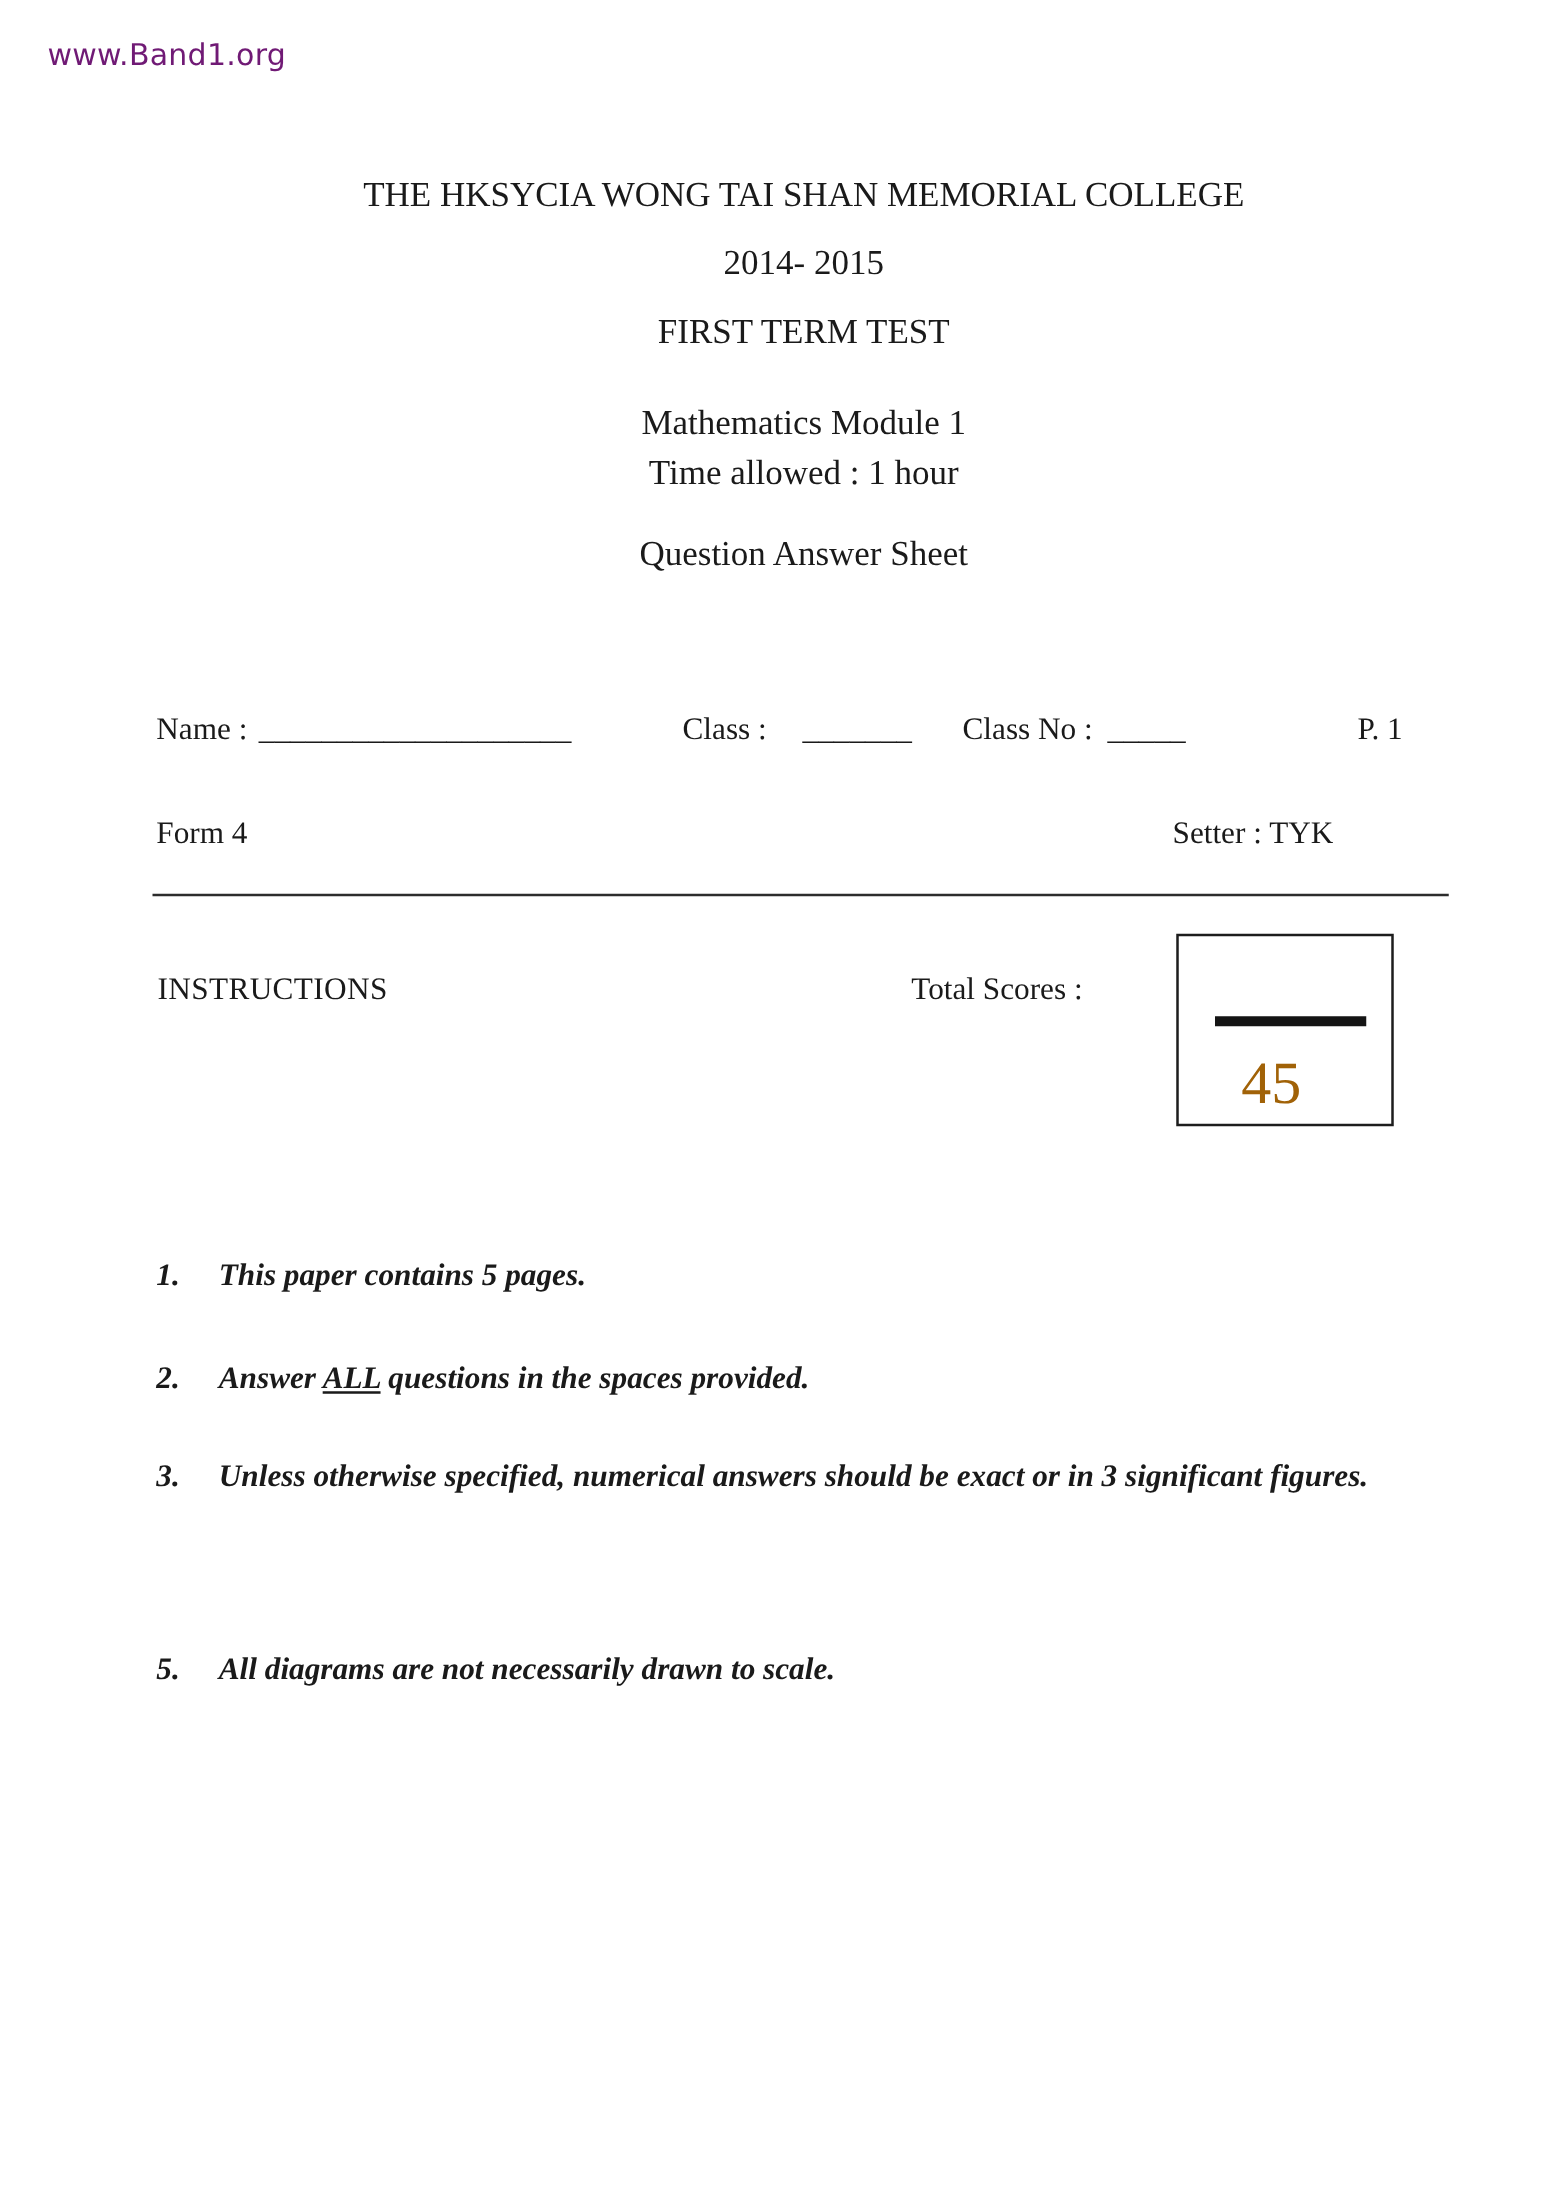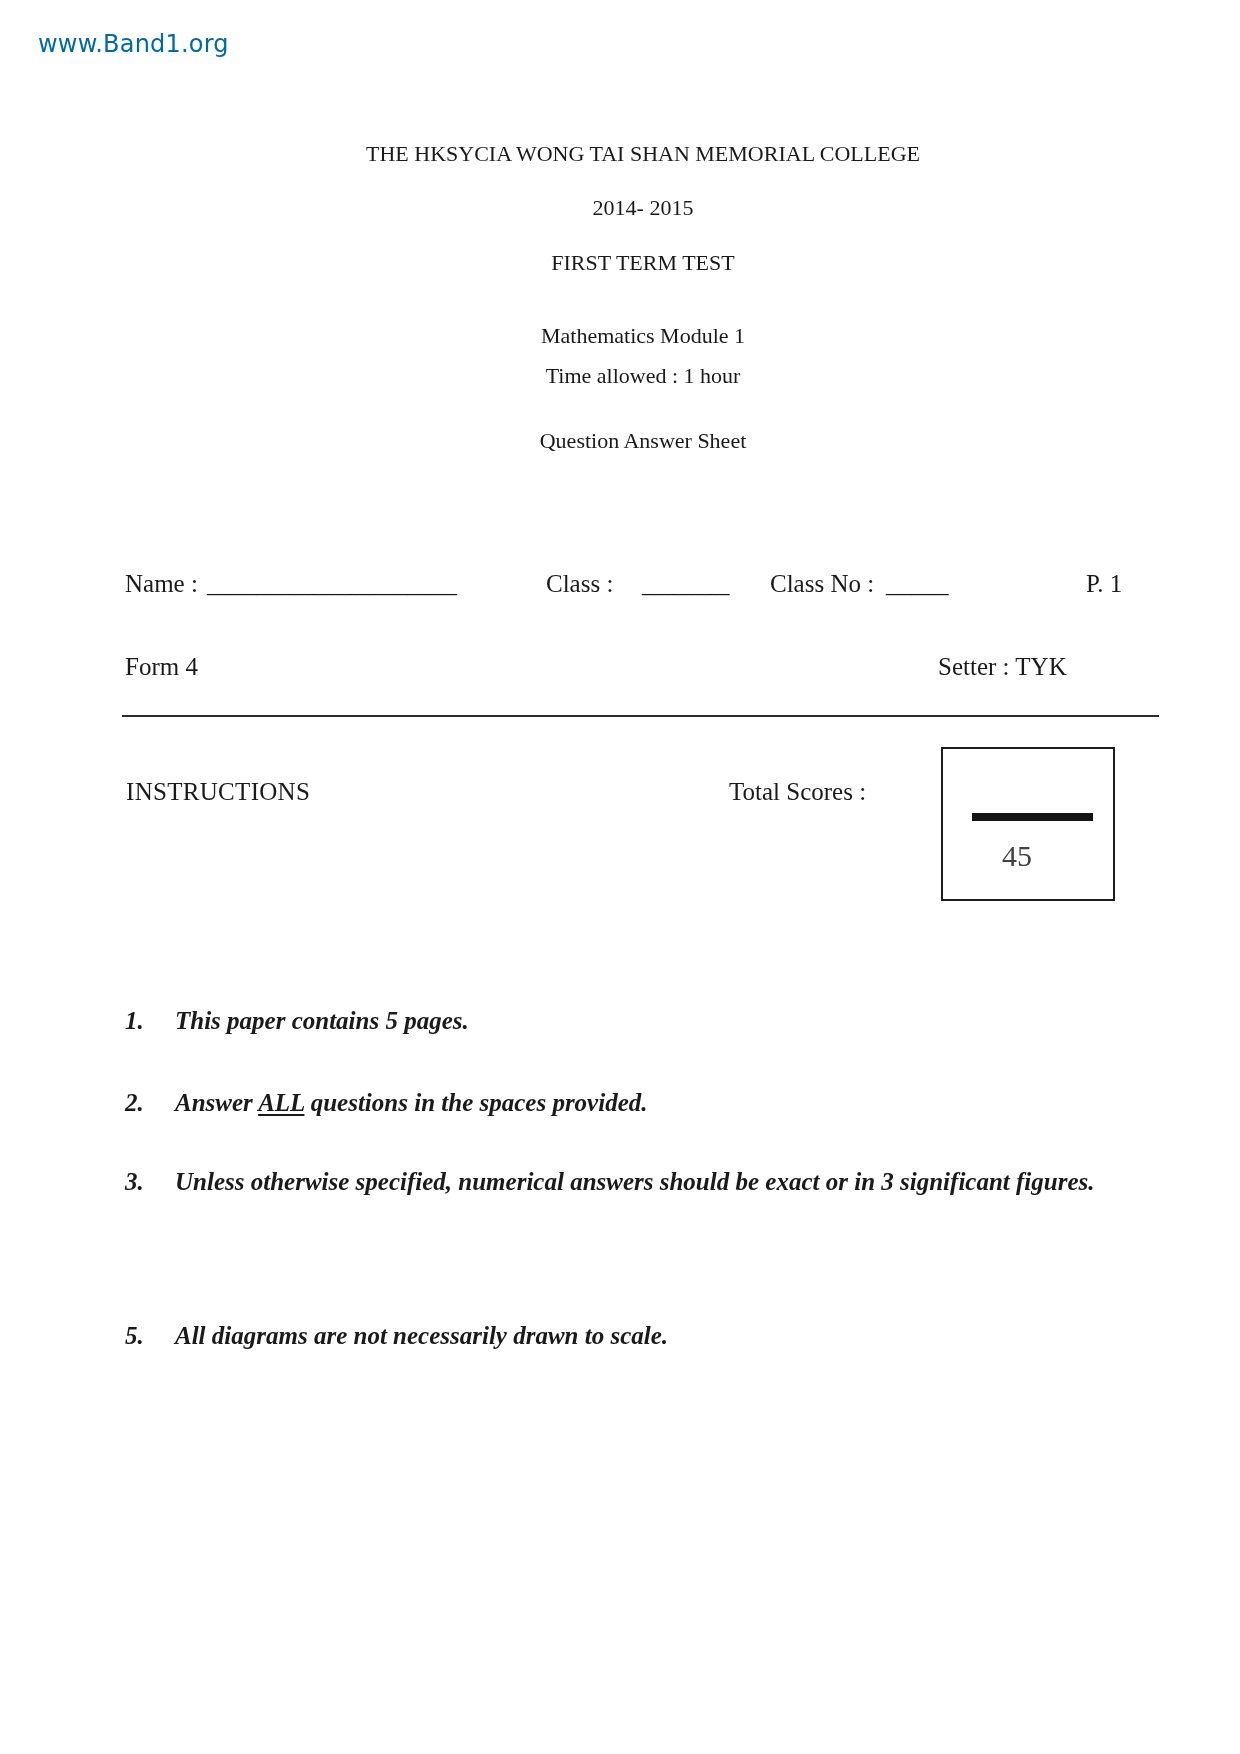--- a/index.html
+++ b/index.html
@@ -15,28 +15,28 @@
     overflow: hidden;
   }
   .abs { position: absolute; white-space: nowrap; }
 
   
   .watermark {
     left: 38px; top: 30px;
     font-family: "DejaVu Sans", sans-serif;
     font-size: 24px;
     letter-spacing: 0.2px;
-    color: #0369a1;
+    color: #701a75;
   }
 
   
   .title-line {
     left: 46px; width: 1194px;
     text-align: center;
-    font-size: 22px;
+    font-size: 28px;
   }
   .t1 { top: 141px; }
   .t2 { top: 195px; }
   .t3 { top: 250px; }
   .t4 { top: 307px; margin-top: 16px; }
   .t5 { top: 363px; }
   .t6 { top: 428px; }
 
   
   .info { font-size: 25px; top: 570px; }
@@ -76,22 +76,22 @@
     position: absolute;
     left: 29px; top: 64px;
     width: 121px; height: 8px;
     background: #141414;
   }
   .score-value {
     position: absolute;
     left: 30px; top: 90px;
     width: 88px;
     text-align: center;
-    font-size: 30px;
-    color: #404040;
+    font-size: 48px;
+    color: #a16207;
   }
 
   
   .inst {
     position: absolute;
     left: 125px;
     width: 1060px;
     font-size: 25px;
     font-style: italic;
     white-space: nowrap;

